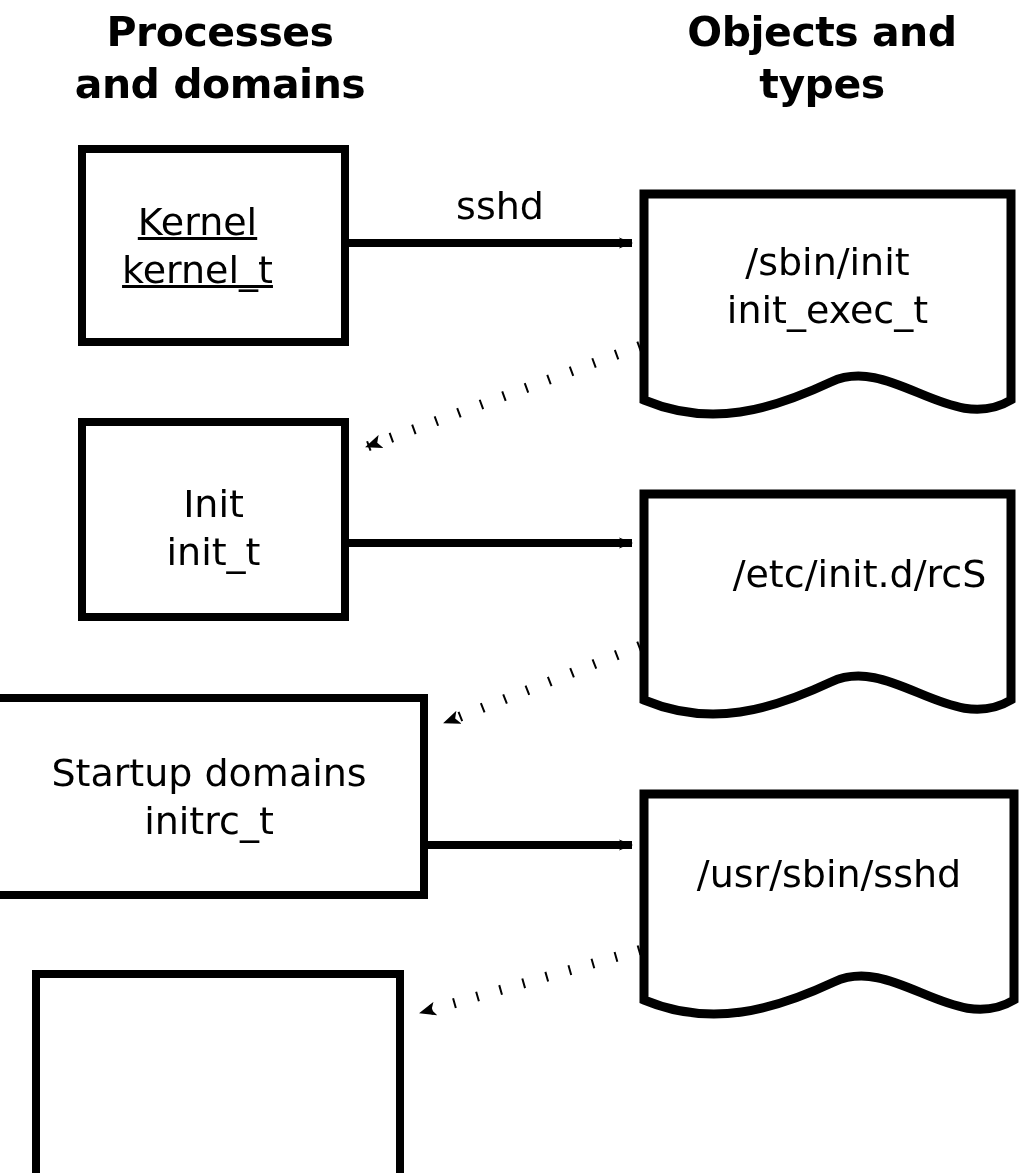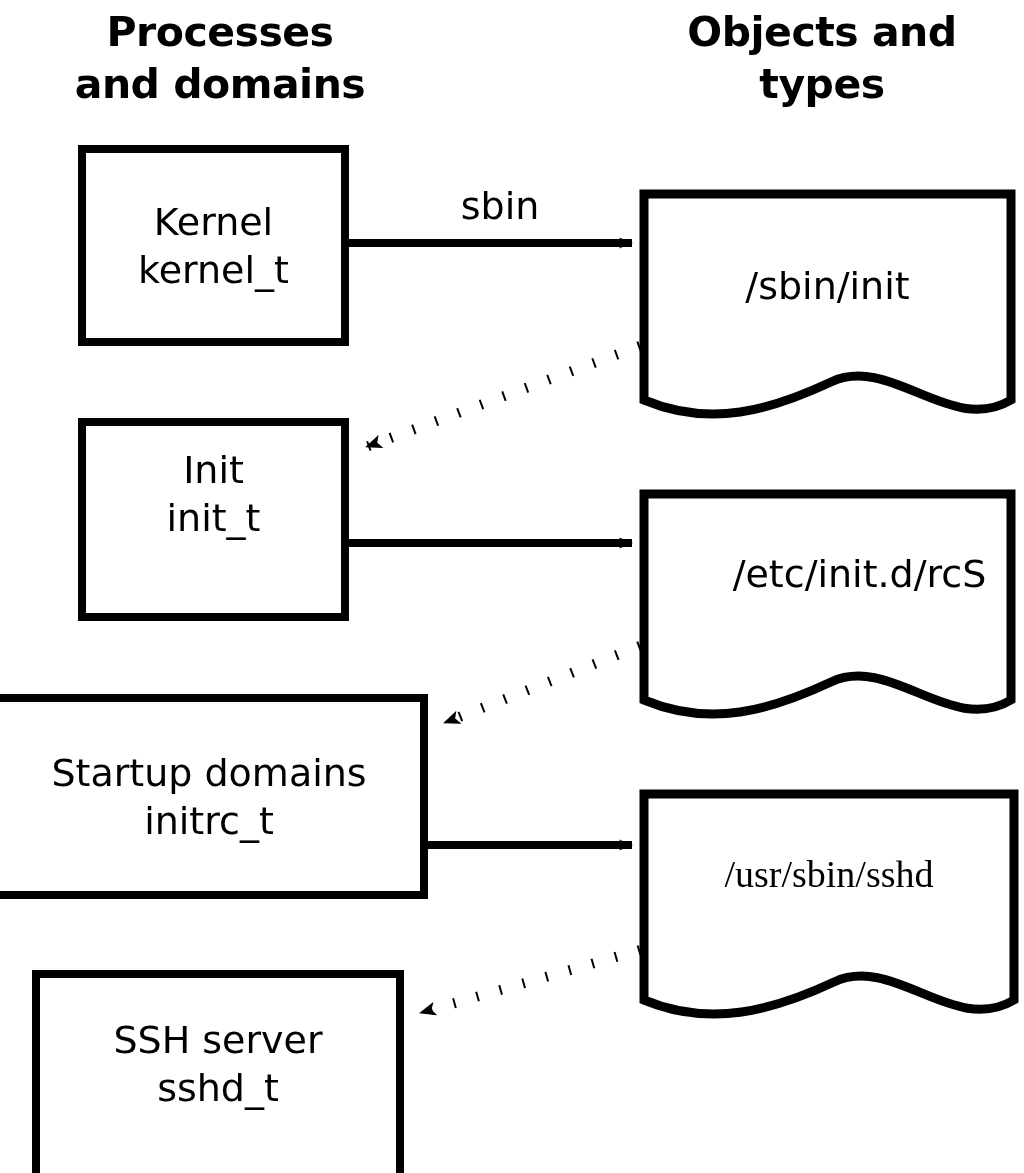--- a/index.html
+++ b/index.html
@@ -103,47 +103,44 @@
 
     <line x1="640" y1="950" x2="420" y2="1013" stroke="#000000" stroke-width="10" stroke-linecap="butt" stroke-dasharray="2 22" marker-end="url(#arrowDotted)"></line>
   </svg>
 
   <div class="col-header" id="header-processes">Processes
 and domains</div>
 
   <div class="col-header" id="header-objects">Objects and
 types</div>
 
-  <div class="node-label" style="left:82px; top:149px; width:263px; height:193px;">
+  <div class="node-label" style="left:66px; top:149px; width:263px; height:193px;text-decoration:underline;">
     <span class="l1">Kernel</span>
     <span class="l2">kernel_t</span>
   </div>
 
-  <div class="node-label" style="left:82px; top:396px; width:263px; height:195px;">
+  <div class="node-label" style="left:82px; top:430px; width:263px; height:195px;">
     <span class="l1">Init</span>
     <span class="l2">init_t</span>
   </div>
 
   <div class="node-label" style="left:-6px; top:698px; width:430px; height:197px;">
     <span class="l1">Startup domains</span>
     <span class="l2">initrc_t</span>
   </div>
 
-  <div class="node-label" style="left:36px; top:974px; width:364px; height:180px;">
-    <span class="l1">SSH server</span>
-    <span class="l2">sshd_t</span>
-  </div>
 
   <div class="node-label" style="left:644px; top:206px; width:367px; height:160px;text-align:right;">
     <span class="l1">/sbin/init</span>
+    <span class="l2">init_exec_t</span>
   </div>
 
   <div class="node-label" style="left:676px; top:494px; width:367px; height:160px;">
     <span class="l1">/etc/init.d/rcS</span>
   </div>
 
-  <div class="node-label" style="left:644px; top:794px; width:370px; height:160px;font-family:Liberation Serif, serif;">
+  <div class="node-label" style="left:644px; top:794px; width:370px; height:160px;">
     <span class="l1">/usr/sbin/sshd</span>
   </div>
 
-  <div class="edge-label" style="left:400px; top:184px; width:200px;">sbin</div>
+  <div class="edge-label" style="left:400px; top:184px; width:200px;">sshd</div>
 
 </div>
 
 </body></html>

